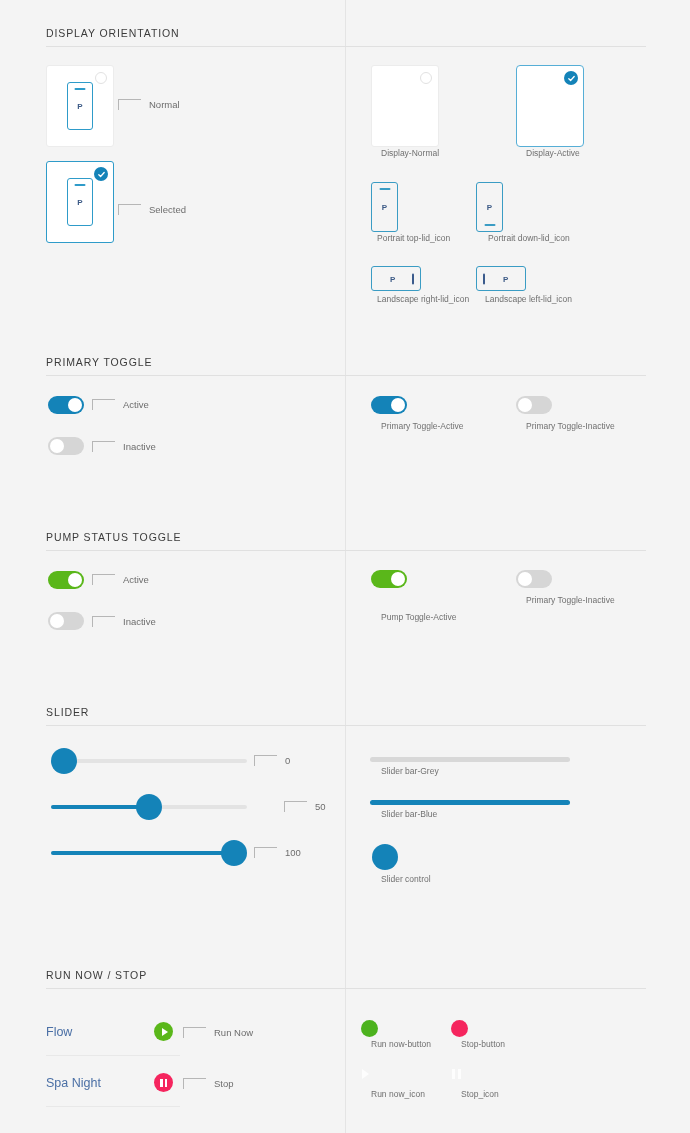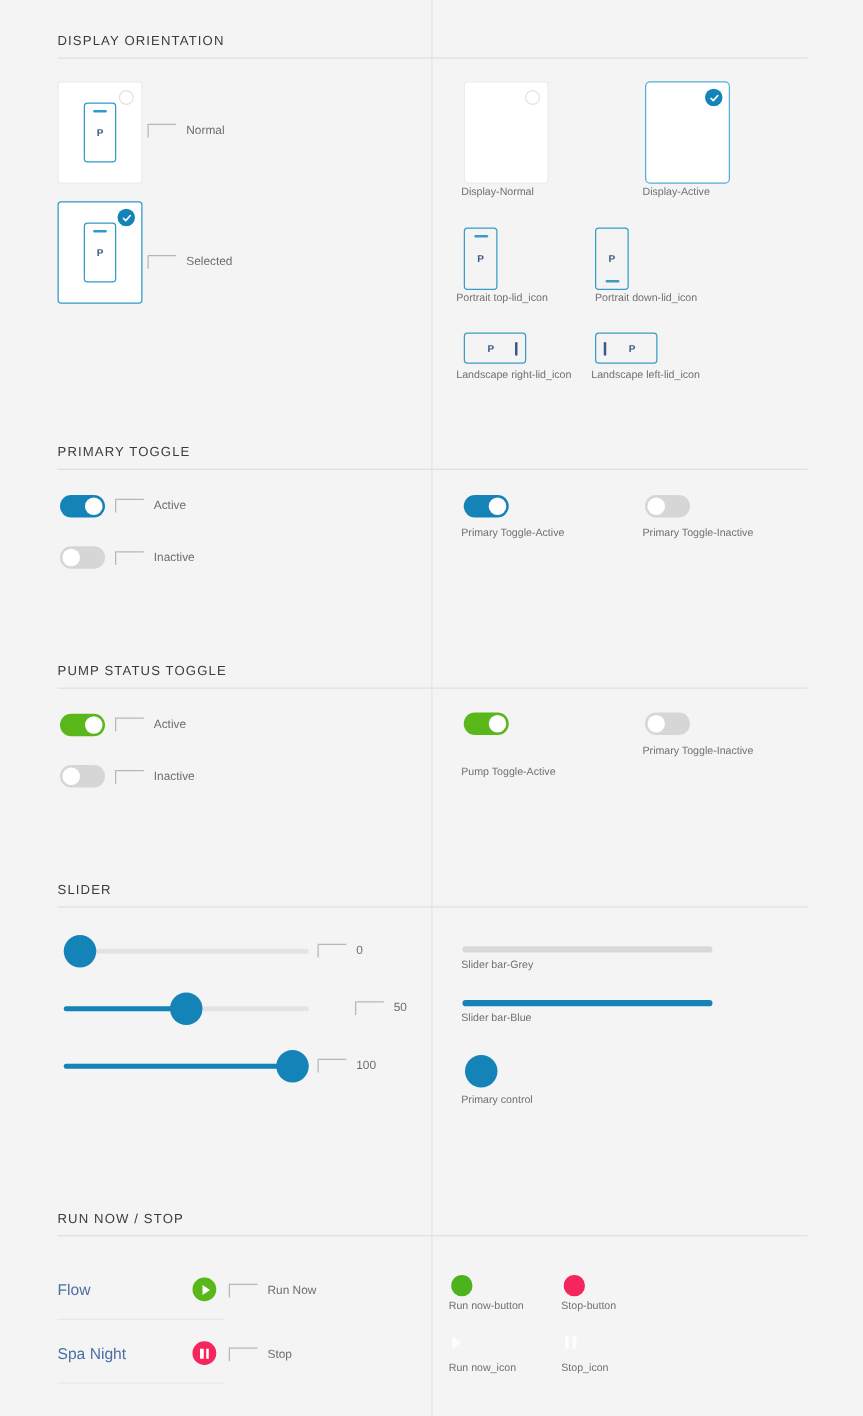--- a/index.html
+++ b/index.html
@@ -57,21 +57,21 @@
     position: absolute; right: 6px; top: 6px; width: 12px; height: 12px;
     border-radius: 50%; border: 1px solid #e2e2e2; background: #fff;
   }
   .circ-check {
     position: absolute; right: 5px; top: 5px; width: 14px; height: 14px;
     border-radius: 50%; background: #1483b8; display: flex;
     align-items: center; justify-content: center;
   }
   .circ-check svg { display: block; }
   .asset-label {
-    position: absolute; font-size: 8.5px; color: #707070; white-space: nowrap;
+    position: absolute; font-size: 8.5px; color: #707070; white-space: nowrap; margin-left: 12px;
   }
   .card-plain {
     position: absolute; width: 68px; height: 82px; background: #fff;
     border-radius: 3px; border: 1px solid #ececec;
   }
   .card-active {
     position: absolute; width: 68px; height: 82px; background: #fff;
     border-radius: 4px; border: 1.6px solid #56aed6;
   }
 
@@ -365,21 +365,21 @@
       <div class="ctext">100</div>
     </div>
 
     <div class="bar-grey" style="left:370px; width:200px; top:757px;"></div>
     <div class="asset-label" style="left:369px; top:766px;">Slider bar-Grey</div>
 
     <div class="bar-blue" style="left:370px; width:200px; top:800px;"></div>
     <div class="asset-label" style="left:369px; top:809px;">Slider bar-Blue</div>
 
     <div class="knob-solo" style="left:372px; top:844px;"></div>
-    <div class="asset-label" style="left:369px; top:874px;">Primary control</div>
+    <div class="asset-label" style="left:369px; top:874px;">Slider control</div>
   </div>
 
   <div class="section">
     <div class="sec-title" style="top:969px;">RUN NOW / STOP</div>
     <div class="sec-rule" style="top:988px;"></div>
 
     <div class="runrow" style="left:46px; top:1008px;">
       <div class="rname">Flow</div>
       <div class="rbtn green" style="left:108px; top:14px;">
         <div class="play-tri"></div>

